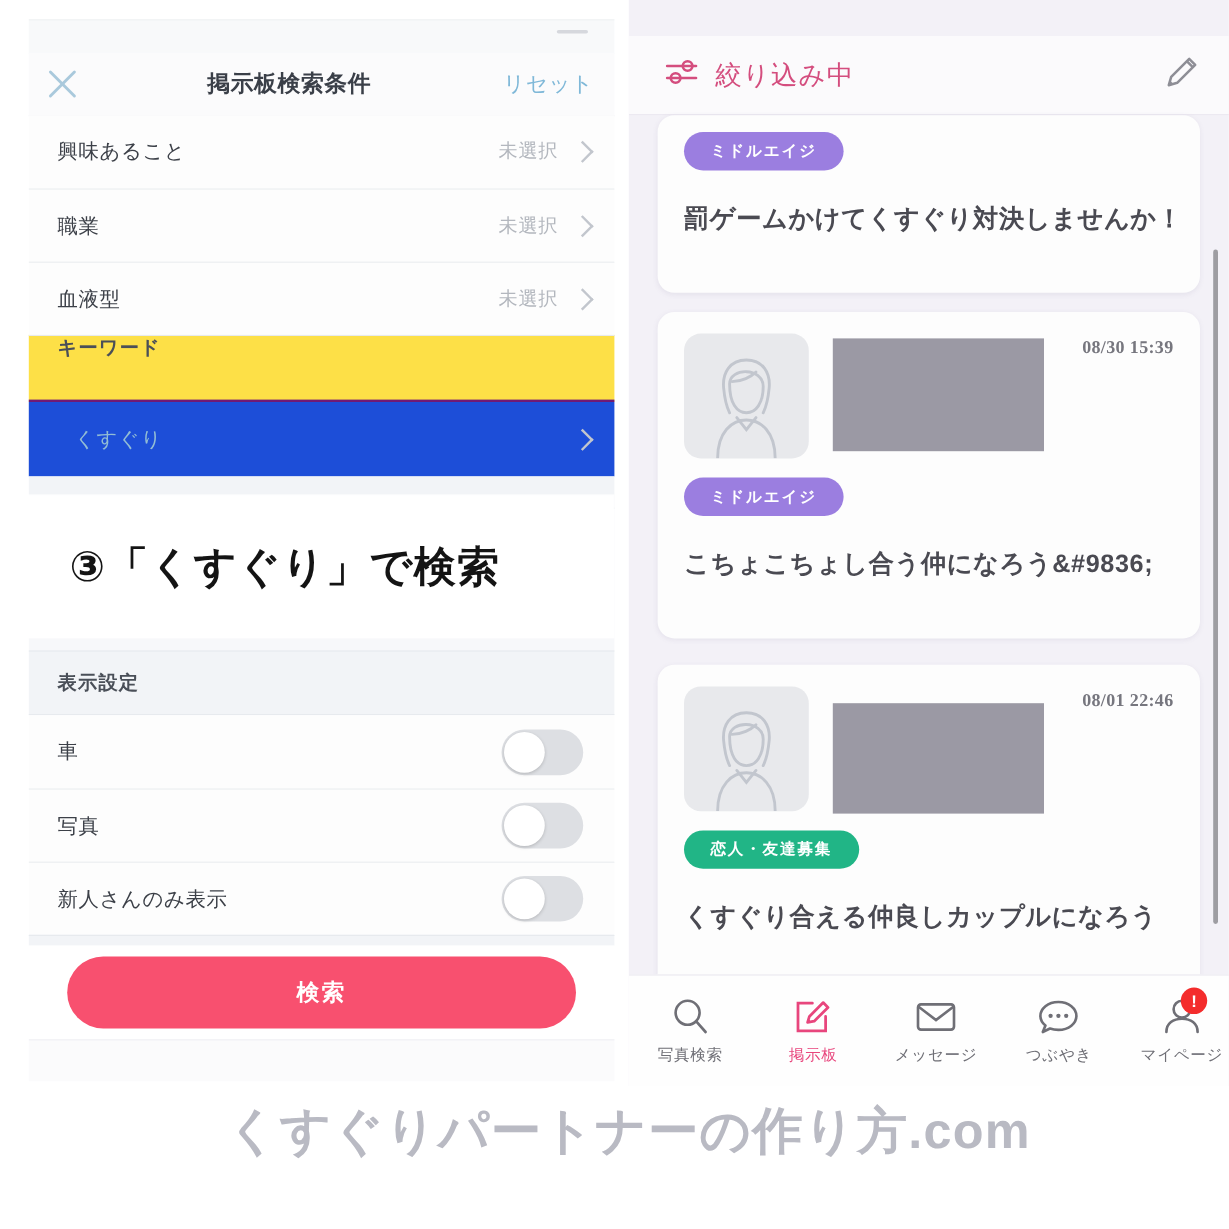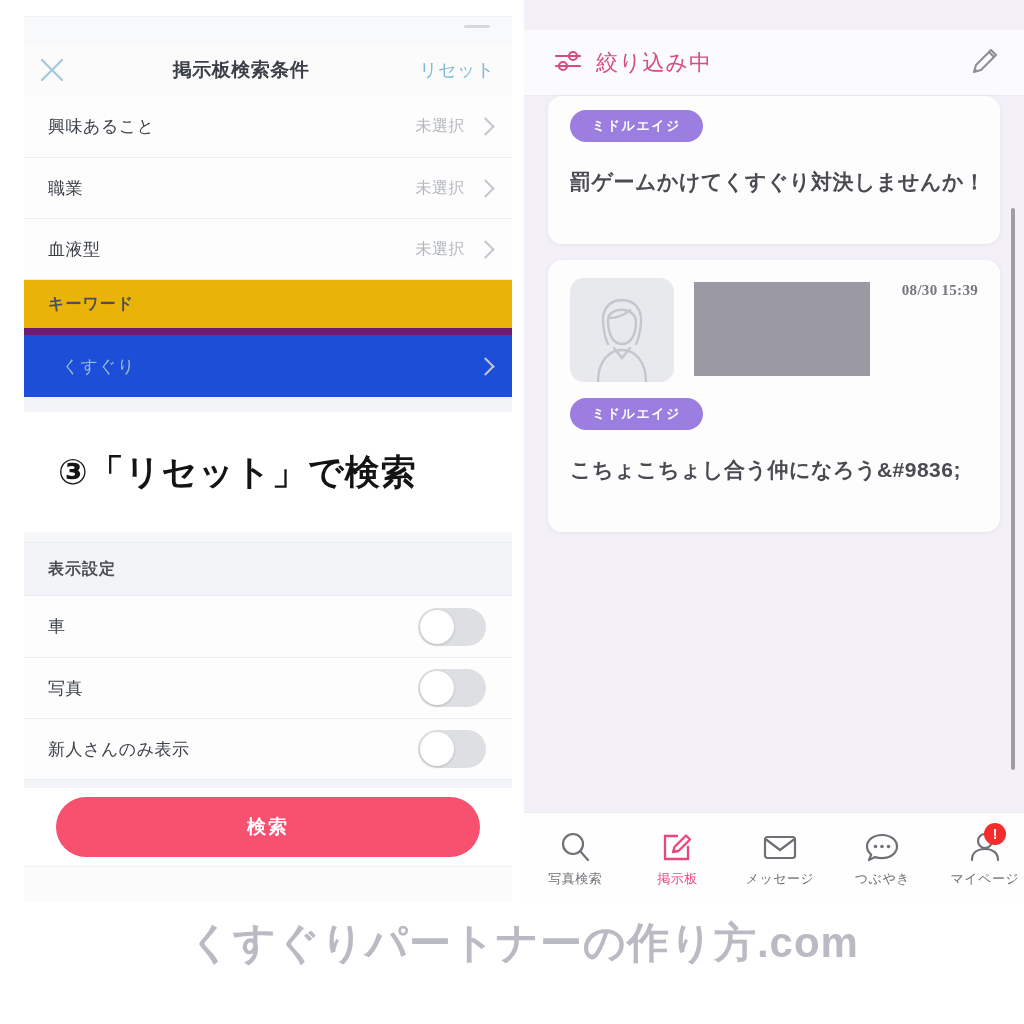--- a/index.html
+++ b/index.html
@@ -56,23 +56,23 @@
   .lp-row + .lp-row{border-top:1px solid #eceef1;}
   .lp-row-label{font-size:17px;color:#3c4048;letter-spacing:.5px;}
   .lp-row-spacer{flex:1;}
   .lp-row-value{font-size:16px;color:#b3b7be;letter-spacing:.5px;margin-right:14px;}
   .chev{
     width:11px;height:11px;border-right:2px solid #c2c6cd;border-top:2px solid #c2c6cd;
     transform:rotate(45deg);display:inline-block;flex:none;
   }
 
   .lp-section{
-    height:56px;background:#eab308;display:flex;align-items:center;
+    height:56px;background:#fde047;display:flex;align-items:flex-start;
     padding:0 24px;box-sizing:border-box;
-    border-top:1px solid #e7eaee;border-bottom:7px solid #701a75;
+    border-top:1px solid #e7eaee;border-bottom:2px solid #701a75;
   }
   .lp-section-label{font-size:16px;font-weight:700;color:#4a4f58;letter-spacing:1px;}
 
   .lp-keyword-row{
     height:62px;background:#1d4ed8;display:flex;align-items:center;
     padding:0 20px 0 38px;box-sizing:border-box;
   }
   .lp-keyword-text{font-size:17px;color:#93bdd4;letter-spacing:1px;}
 
   .lp-gap{height:26px;background:#f2f4f7;border-bottom:1px solid #e7eaee;}
@@ -291,21 +291,21 @@
       <div style="height:8px;background:#f2f4f7;border-top:1px solid #e7eaee;"></div>
 
       <div class="lp-btn-area">
         <button class="search-btn">検索</button>
       </div>
 
       <div class="lp-bottom-strip"></div>
     </div>
 
     <div class="caption-band">
-      <span class="caption-text">③「リセット」で検索</span>
+      <span class="caption-text">③「くすぐり」で検索</span>
     </div>
   </div>
 
   <div class="right-panel">
 
     <div class="rp-header">
       <span>
         <svg width="30" height="26" viewBox="0 0 30 26" aria-hidden="true">
           <line x1="2" y1="8" x2="26" y2="8" stroke="#d44d7e" stroke-width="2.2" stroke-linecap="round"></line>
           <line x1="2" y1="18" x2="26" y2="18" stroke="#d44d7e" stroke-width="2.2" stroke-linecap="round"></line>
@@ -342,20 +342,37 @@
               <path d="M44 70 L52 80 L60 70" fill="none" stroke="#c2c6ce" stroke-width="2.4" stroke-linecap="round"></path>
             </svg>
           </div>
           <div class="redact"></div>
           <div class="time">08/30 15:39</div>
         </div>
         <span class="badge purple">ミドルエイジ</span>
         <div class="card-text">こちょこちょし合う仲になろう&amp;#9836;</div>
       </div>
 
+      <div class="card" style="top:458px;height:272px;">
+        <div class="card-top">
+          <div class="avatar">
+            <svg width="104" height="104" viewBox="0 0 104 104" aria-hidden="true">
+              <path d="M52 22 C38 22 32 33 33 45 C34 56 36 62 38 66 M52 22 C66 22 72 33 71 45 C70 56 68 62 66 66" fill="none" stroke="#c2c6ce" stroke-width="2.4" stroke-linecap="round"></path>
+              <path d="M38 42 C38 28 66 28 66 44 C66 58 60 66 52 66 C44 66 38 58 38 42 Z" fill="none" stroke="#c2c6ce" stroke-width="2.4"></path>
+              <path d="M40 40 C48 40 56 36 60 32" fill="none" stroke="#c2c6ce" stroke-width="2.4" stroke-linecap="round"></path>
+              <path d="M28 104 C28 82 40 72 52 72 C64 72 76 82 76 104" fill="none" stroke="#c2c6ce" stroke-width="2.4"></path>
+              <path d="M44 70 L52 80 L60 70" fill="none" stroke="#c2c6ce" stroke-width="2.4" stroke-linecap="round"></path>
+            </svg>
+          </div>
+          <div class="redact" style="top:14px;height:92px;"></div>
+          <div class="time">08/01 22:46</div>
+        </div>
+        <span class="badge green">恋人・友達募集</span>
+        <div class="card-text">くすぐり合える仲良しカップルになろう</div>
+      </div>
     </div>
 
     <div class="rp-scrollbar"></div>
 
     <div class="tabbar">
 
       <div class="tab">
         <span class="tab-icon">
           <svg width="34" height="34" viewBox="0 0 34 34" aria-hidden="true">
             <circle cx="15" cy="14" r="10" fill="none" stroke="#6f6f76" stroke-width="2.2"></circle>

